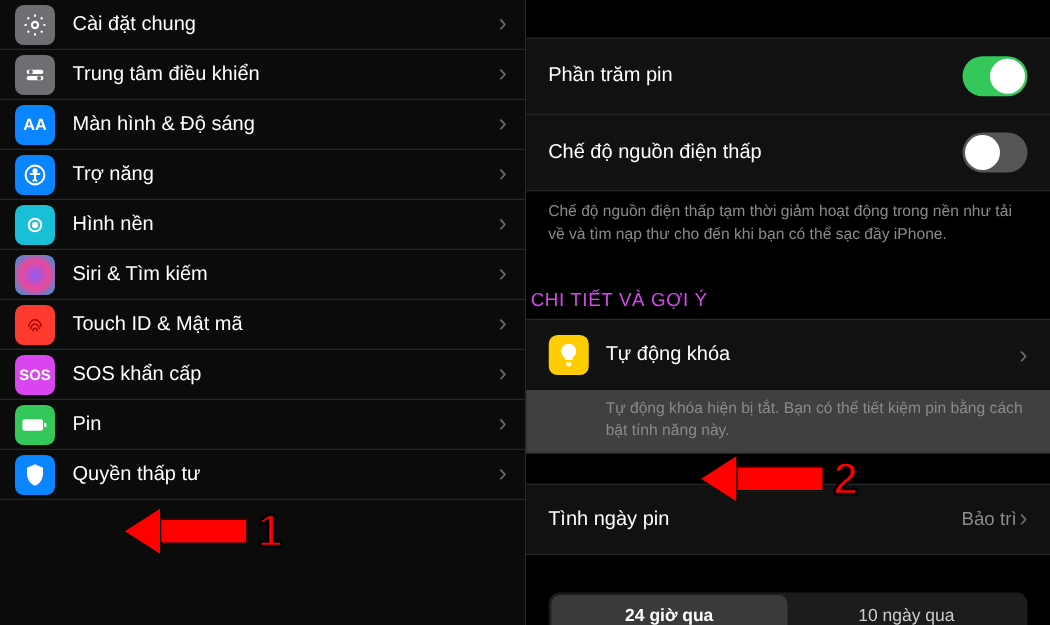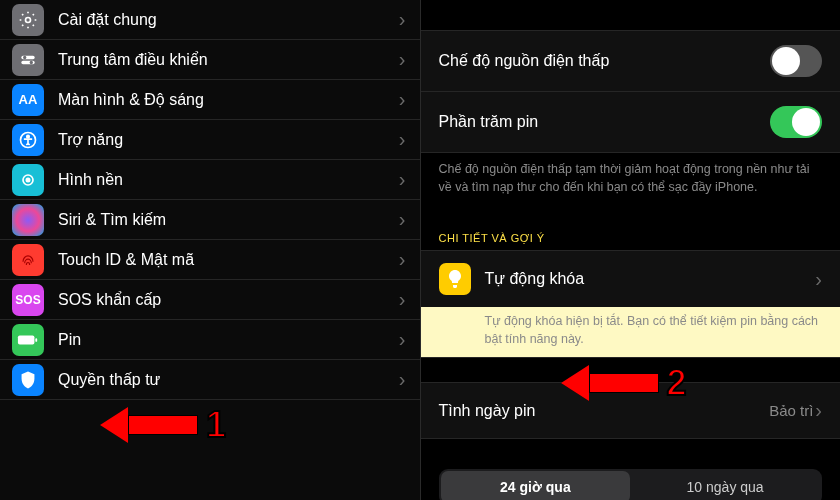--- a/index.html
+++ b/index.html
@@ -51,36 +51,36 @@
     position:absolute; top:2px; width:28px; height:28px; border-radius:50%;
     background:#fff;
   }
   .toggle.on .knob { right:2px; }
   .toggle .knob.off { left:2px; }
   .footer-note {
     color:#8a8a8a; font-size:12.5px; line-height:1.4;
     padding: 8px 18px 18px 18px;
   }
   .section-header {
-    color:#fde047; font-size:11px; letter-spacing:0.5px;
-    padding: 18px 18px 6px 18px;
+    color:#d946ef; font-size:15px; letter-spacing:0.5px;
+    padding: 18px 18px 6px 4px;
   }
   .tip-row {
     display:flex; align-items:center; gap:14px;
     padding:12px 18px; background:#111; color:#fff; font-size:16px;
     border-top:1px solid #262626;
   }
   .tip-icon {
     width:32px; height:32px; border-radius:7px; background:#ffcc00;
     display:flex; align-items:center; justify-content:center; color:#fff;
     flex-shrink:0;
   }
   .tip-title { flex:1; }
   .tip-chev { color:#6a6a6a; font-size:20px; }
-  .tip-desc { color:#8a8a8a; font-size:12.5px; line-height:1.4; padding:6px 18px 9px 64px; background:#fef9c3; border-bottom:1px solid #262626;}
+  .tip-desc { color:#8a8a8a; font-size:12.5px; line-height:1.4; padding:6px 18px 9px 64px; background:#404040; border-bottom:1px solid #262626;}
   .health-row {
     display:flex; align-items:center; justify-content:space-between;
     padding:16px 18px; background:#111; color:#fff; font-size:16px;
     border-top:1px solid #262626; border-bottom:1px solid #262626;
     margin-top:24px;
   }
   .health-row .value { color:#8a8a8a; font-size:15px; display:flex; align-items:center; gap:2px;}
   .seg {
     margin:30px 18px 0 18px; display:flex; background:#1c1c1e;
     border-radius:9px; padding:2px; height:36px;
@@ -223,29 +223,29 @@
     <div class="arrow-head"></div>
     <div class="arrow-body" style="width:70px"></div>
     <div class="arrow-num">1</div>
   </div>
 </div>
 
 <div class="pane pane-right">
 
   <div class="group">
     <div class="setting-row">
+      <span>Phần trăm pin</span>
+      <div class="toggle on">
+          <div class="knob"></div>
+        </div>
+    </div>
+    <div class="setting-row">
       <span>Chế độ nguồn điện thấp</span>
       <div class="toggle">
           <div class="knob off"></div>
-        </div>
-    </div>
-    <div class="setting-row">
-      <span>Phần trăm pin</span>
-      <div class="toggle on">
-          <div class="knob"></div>
         </div>
     </div>
   </div>
   <div class="footer-note">Chế độ nguồn điện thấp tạm thời giảm hoạt động trong nền như tải về và tìm nạp thư cho đến khi bạn có thể sạc đầy iPhone.</div>
 
   <div class="section-header">CHI TIẾT VÀ GỢI Ý</div>
   <div class="tip-row">
     <div class="tip-icon">
       <svg width="16" height="20" viewBox="0 0 16 20" fill="#fff">
           <path d="M8 1C4.7 1 2 3.7 2 7c0 2 1 3.6 2.3 4.6.4.3.7.9.7 1.4v1h6v-1c0-.5.3-1.1.7-1.4C13 10.6 14 9 14 7c0-3.3-2.7-6-6-6zM6 16h4v1.5c0 .8-.7 1.5-1.5 1.5h-1C6.7 19 6 18.3 6 17.5V16z"></path>

